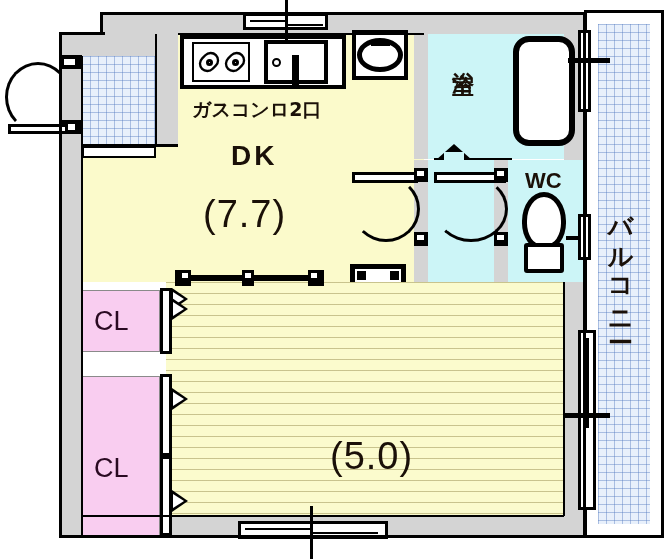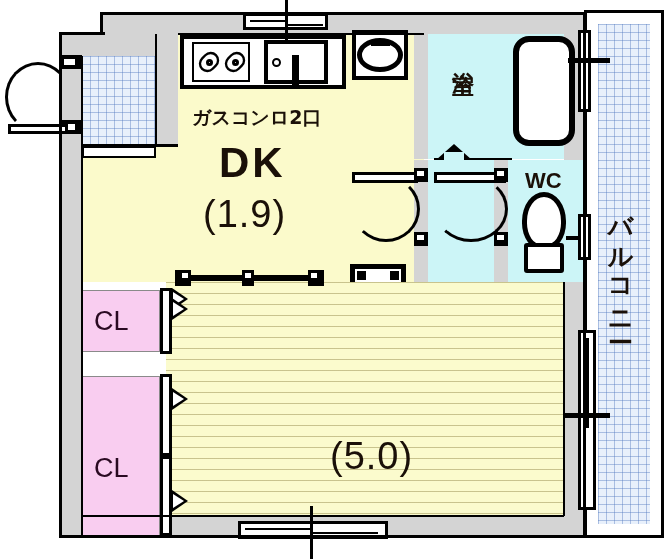--- a/index.html
+++ b/index.html
@@ -31,21 +31,21 @@
   .box{border:3px solid #000;box-sizing:border-box;background:#fff;}
   .box2{border:2px solid #000;box-sizing:border-box;background:#fff;}
   .box4{border:4px solid #000;box-sizing:border-box;background:#fff;}
   .outline-thin{border:1px solid #8a8a8a;box-sizing:border-box;}
   
   .lbl{position:absolute;color:#1a1008;white-space:nowrap;line-height:1;}
   .lbl-jp{font-family:"DejaVu Sans","Liberation Sans",sans-serif;font-weight:700;}
   .lbl-genkan{font-size:27px;letter-spacing:2px;}
   .lbl-yokushitsu{font-size:22px;letter-spacing:1px;text-align:center;}
   .lbl-gas{font-size:19px;letter-spacing:0px;font-weight:600;}
-  .lbl-dk{font-size:42px;font-weight:600;letter-spacing:3px;font-family:"Liberation Sans",sans-serif;}
+  .lbl-dk{font-size:28px;font-weight:600;letter-spacing:3px;font-family:"Liberation Sans",sans-serif;margin-left:12px;}
   .lbl-dknum{font-size:38px;font-weight:500;letter-spacing:1px;font-family:"Liberation Sans",sans-serif;}
   .lbl-yoshitsu{font-size:38px;font-weight:700;letter-spacing:4px;}
   .lbl-yonum{font-size:38px;font-weight:500;letter-spacing:1px;font-family:"Liberation Sans",sans-serif;}
   .lbl-wc{font-size:22px;font-weight:600;font-family:"Liberation Sans",sans-serif;}
   .lbl-cl{font-size:27px;font-weight:500;font-family:"Liberation Sans",sans-serif;color:#2a0a22;}
   .lbl-balcony{font-size:25px;font-weight:700;writing-mode:vertical-rl;letter-spacing:4px;}
   
   .burner{position:absolute;width:22px;height:28px;}
   .burner:before{content:"";position:absolute;inset:0;border:3px solid #000;
      border-radius:50% 50% 50% 50%/40% 40% 40% 40%;transform:rotate(45deg) scale(.78);box-sizing:border-box;}
@@ -87,22 +87,22 @@
   <div class="abs wallblk" style="left:60px;top:55px;width:22px;height:14px;"></div>
   <div class="abs fill-white" style="left:64px;top:59px;width:11px;height:6px;"></div>
   <div class="abs wallblk" style="left:60px;top:120px;width:22px;height:14px;"></div>
   <div class="abs fill-white" style="left:64px;top:124px;width:11px;height:6px;"></div>
   <div class="abs box" style="left:8px;top:124px;width:60px;height:10px;"></div>
   <div class="abs arc arc-br" style="left:5px;top:62px;width:66px;height:70px;"></div>
 
   <div class="abs fill-dk" style="left:178px;top:34px;width:246px;height:248px;"></div>
   <div class="abs fill-dk" style="left:82px;top:146px;width:96px;height:136px;"></div>
   <span class="lbl lbl-dk" style="left:219px;top:142px;">DK</span>
-  <span class="lbl lbl-dknum" style="left:203px;top:195px;">(1.9)</span>
-  <span class="lbl lbl-jp lbl-gas" style="left:192px;top:108px;">ガスコンロ2口</span>
+  <span class="lbl lbl-dknum" style="left:203px;top:195px;">(7.7)</span>
+  <span class="lbl lbl-jp lbl-gas" style="left:192px;top:100px;">ガスコンロ2口</span>
 
   <div class="abs box4" style="left:180px;top:35px;width:166px;height:54px;"></div>
   <div class="abs box2" style="left:192px;top:42px;width:58px;height:40px;"></div>
   <div class="burner" style="left:198px;top:48px;"></div>
   <div class="burner" style="left:224px;top:48px;"></div>
   <div class="abs sink-basin" style="left:264px;top:40px;width:64px;height:44px;"></div>
   <div class="abs" style="left:272px;top:58px;width:9px;height:9px;border:2px solid #000;border-radius:50%;box-sizing:border-box;"></div>
   <div class="abs ln" style="left:292px;top:55px;width:7px;height:30px;"></div>
 
   <div class="abs basin-outer" style="left:352px;top:30px;width:56px;height:50px;"></div>

